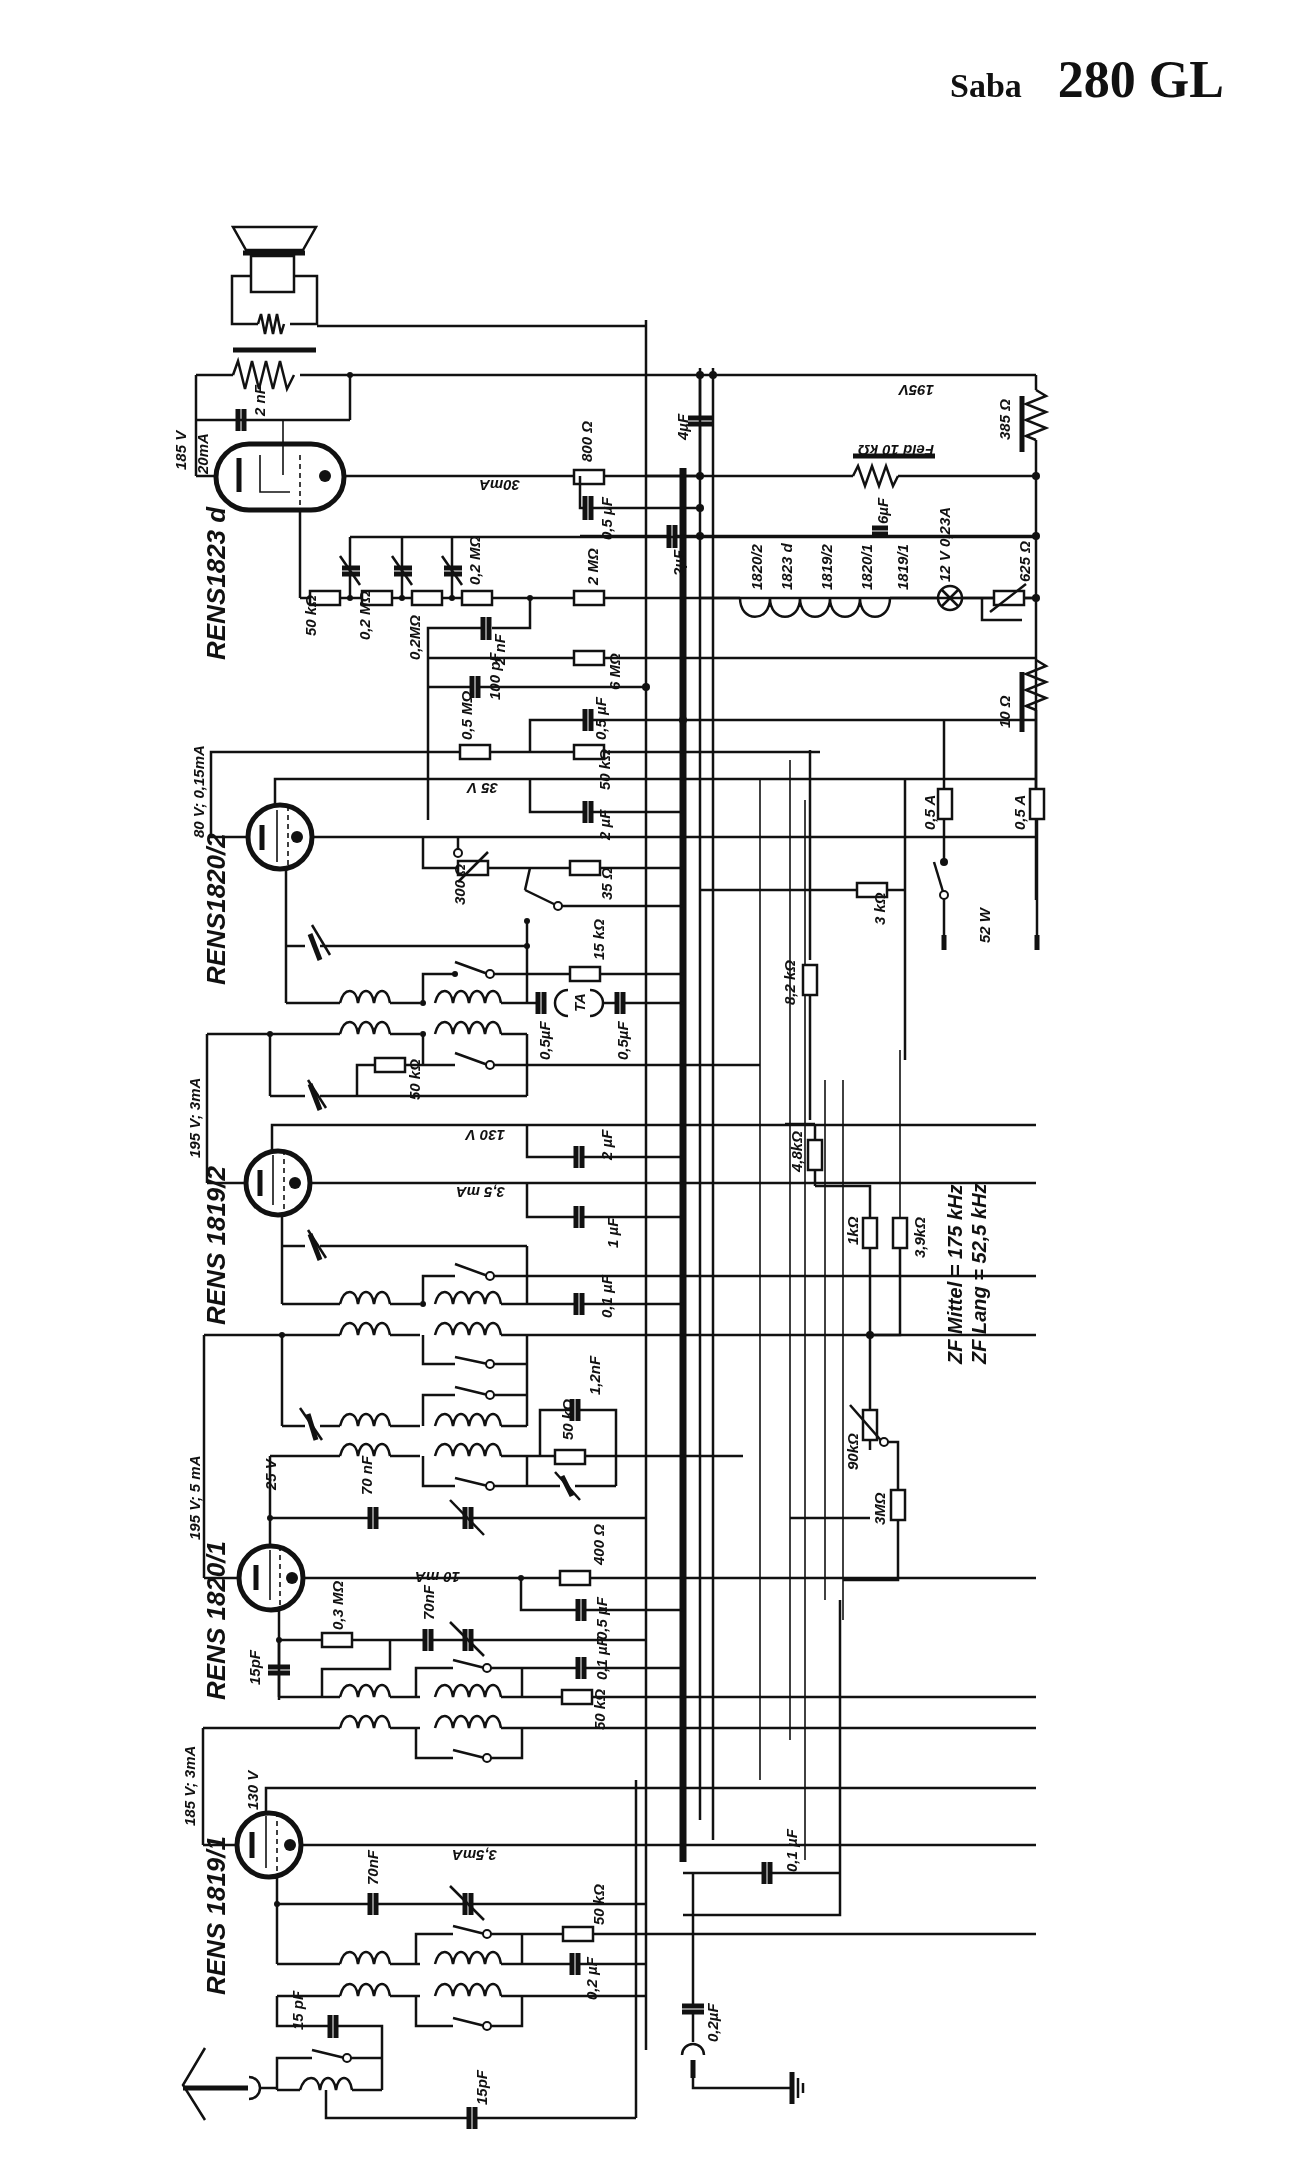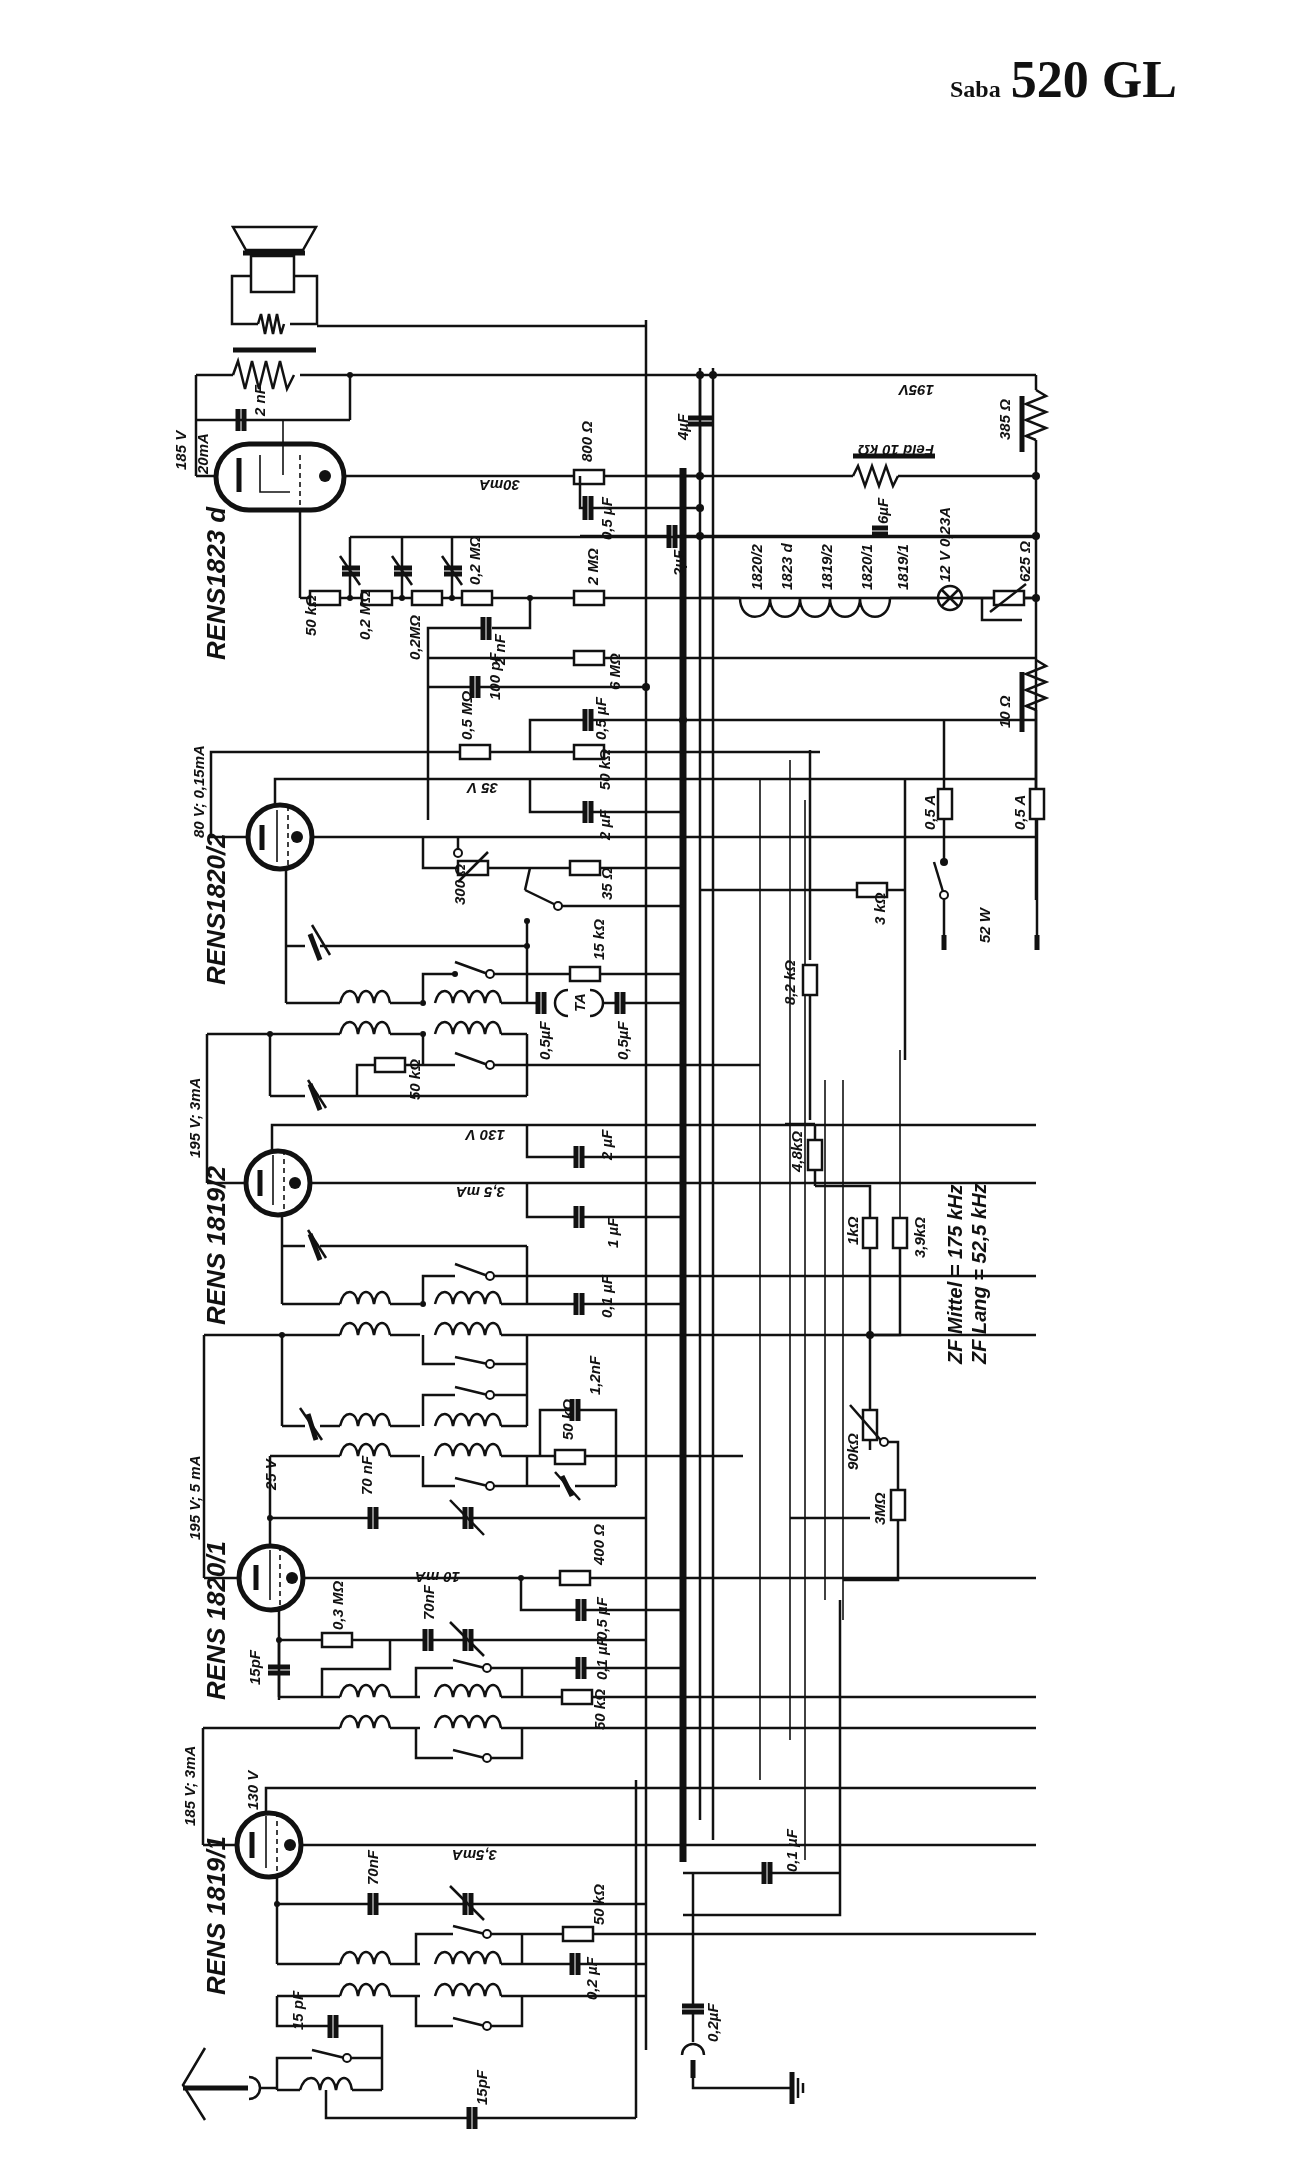--- a/index.html
+++ b/index.html
@@ -1,38 +1,38 @@
 <!DOCTYPE html>
 <html><head>
 <meta charset="utf-8">
 <style>
   html, body { margin: 0; padding: 0; background: #ffffff; }
   body { width: 1296px; height: 2184px; position: relative; overflow: hidden; font-family: "Liberation Sans", sans-serif; }
   .title { position: absolute; left: 950px; top: 50px; font-family: "Liberation Serif", serif; font-weight: bold; color: #111; white-space: nowrap; }
-  .title .brand { font-size: 24px; margin-right: 6px; }
+  .title .brand { font-size: 34px; margin-right: 32px; }
   .title .model { font-size: 52px; }
   svg#schem { position: absolute; left: 0; top: 0; }
   .w { stroke: #111; stroke-width: 2.5; fill: none; }
   .wt { stroke: #111; stroke-width: 1.6; fill: none; }
   .bus { stroke: #111; stroke-width: 7; fill: none; }
   .dot { fill: #111; }
   .odot { fill: #fff; stroke: #111; stroke-width: 2; }
   .res { fill: #fff; stroke: #111; stroke-width: 2.5; }
   .capp { stroke: #111; stroke-width: 5; }
   .tube { fill: none; stroke: #111; stroke-width: 5; }
   .lbl { font-family: "Liberation Sans", sans-serif; font-style: italic; font-weight: bold; fill: #111; font-size: 15px; }
   .lblb { font-family: "Liberation Sans", sans-serif; font-style: italic; font-weight: bold; fill: #111; font-size: 26px; }
   .lblm { font-family: "Liberation Sans", sans-serif; font-style: italic; font-weight: bold; fill: #111; font-size: 20px; }
 </style>
 </head>
 <body>
 
 <div class="title">
   <span class="brand">Saba</span>
-  <span class="model">520 GL</span>
+  <span class="model">280 GL</span>
 </div>
 
 <svg id="schem" width="1296" height="2184" viewBox="0 0 1296 2184">
   <defs>
     <g id="coil3">
         <path class="w" d="M0,0 C4,-16 16,-16 18,0 C20,-16 32,-16 34,0 C36,-16 48,-16 50,0"></path>
       </g>
     <g id="coil4">
         <path class="w" d="M0,0 C4,-16 16,-16 18,0 C20,-16 32,-16 34,0 C36,-16 48,-16 50,0 C52,-16 64,-16 66,0"></path>
       </g>

